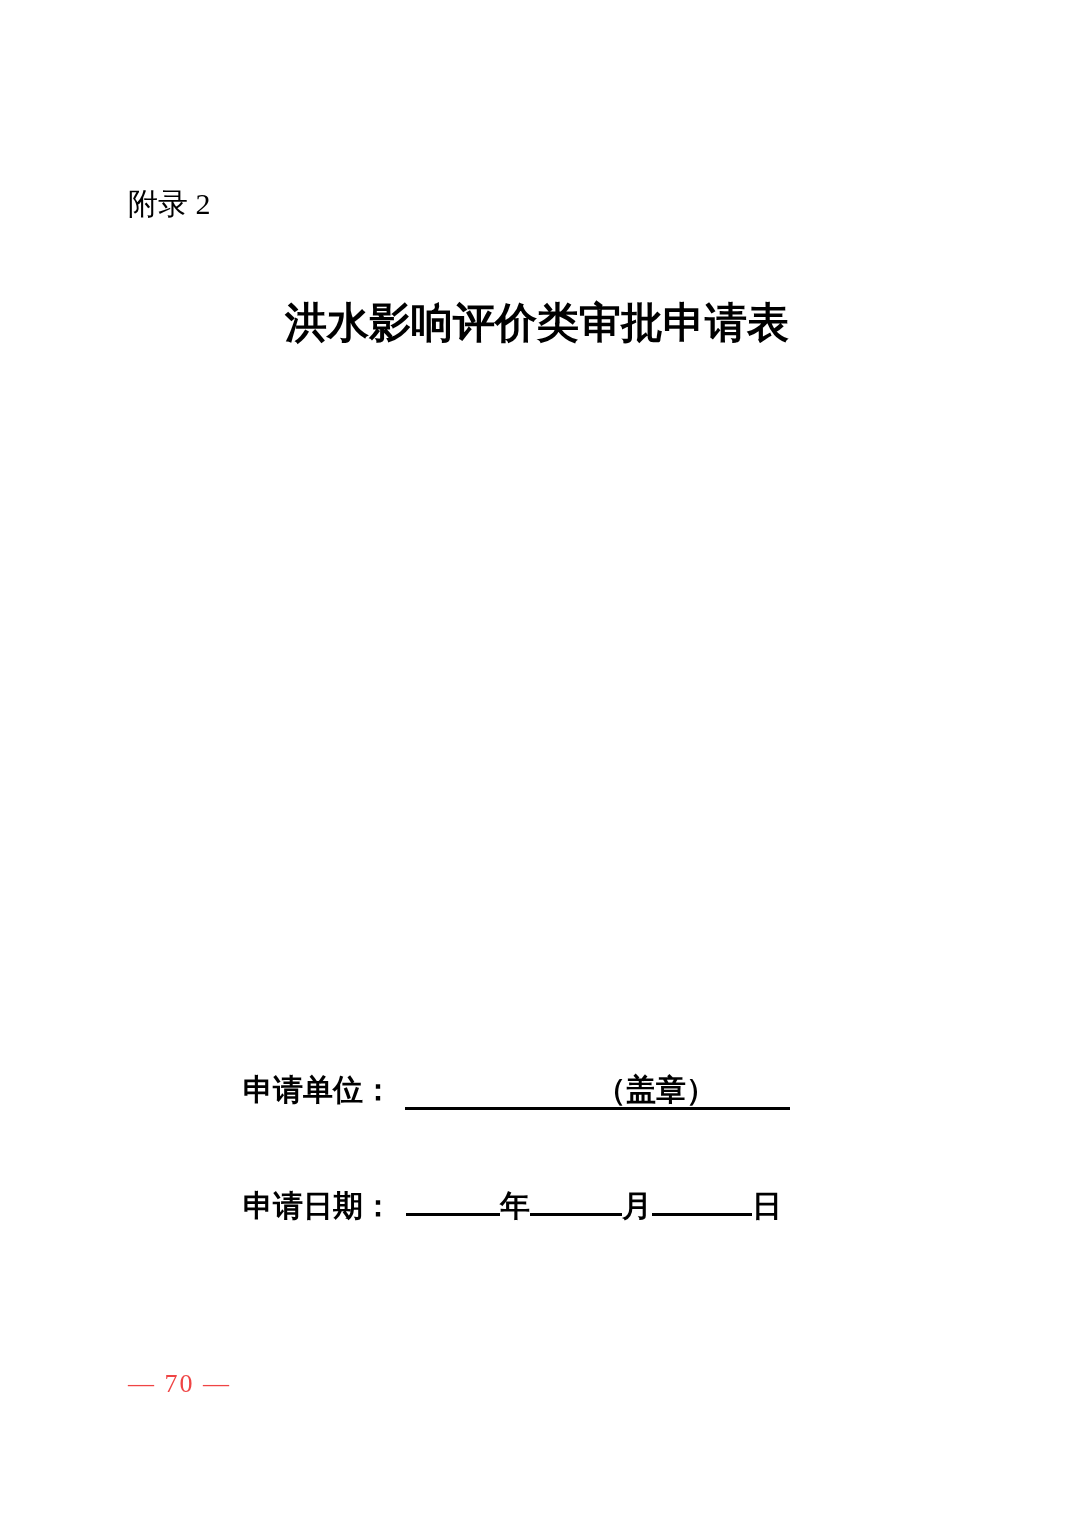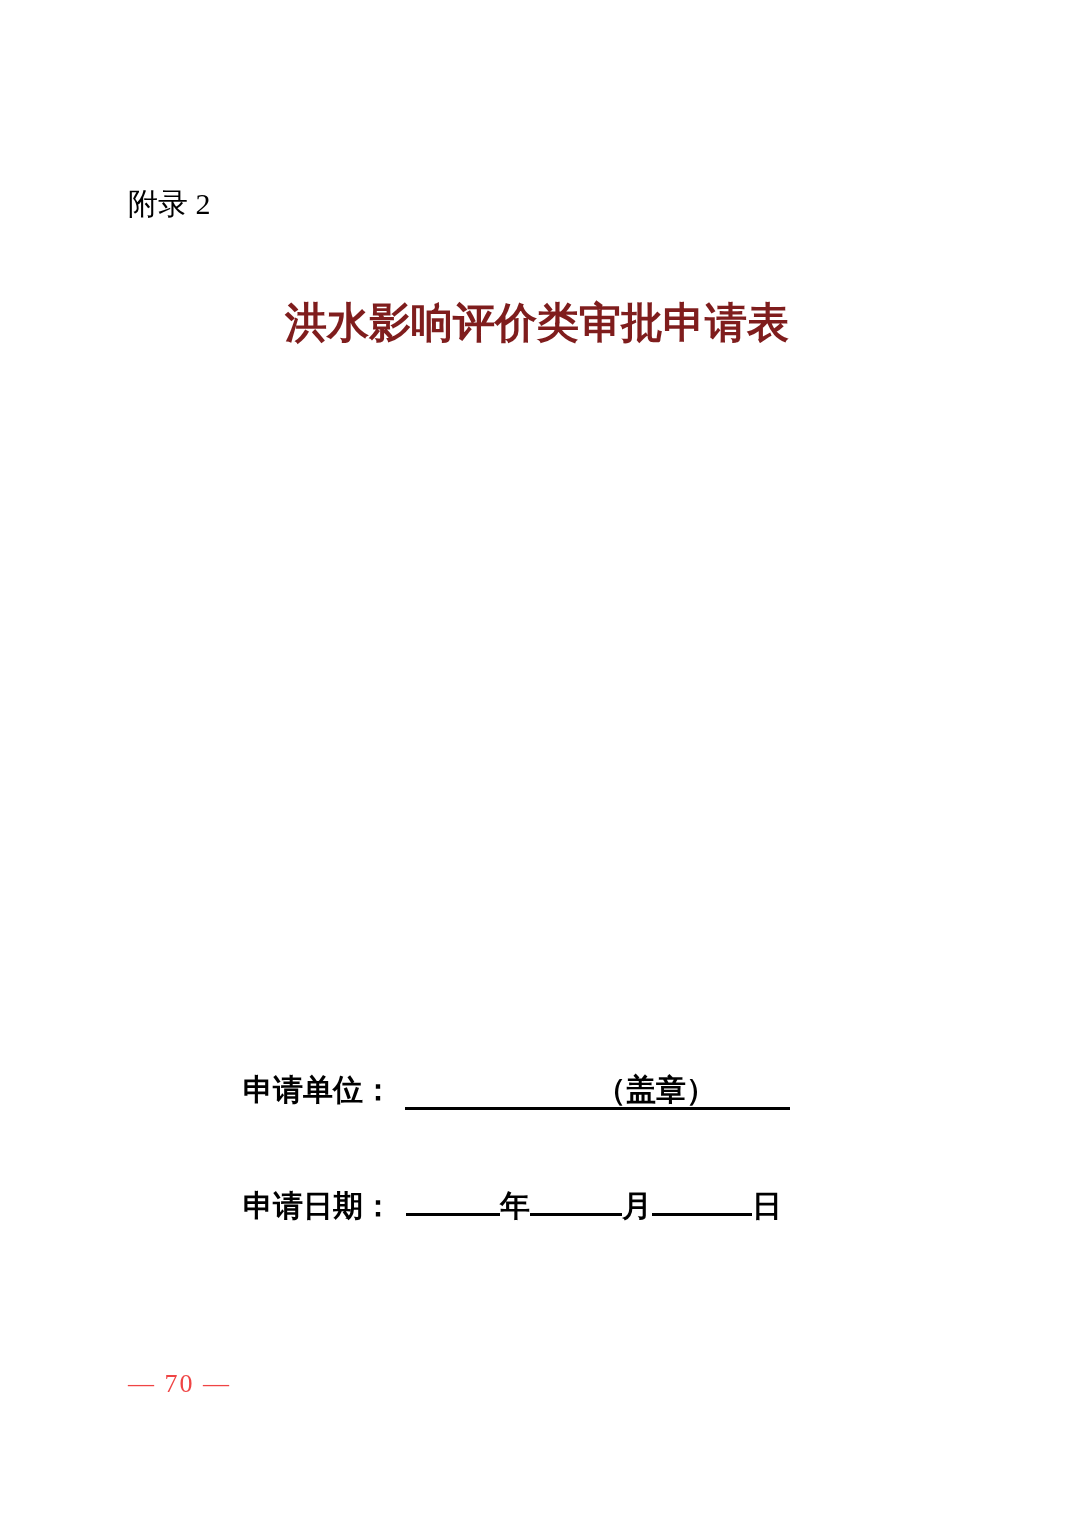--- a/index.html
+++ b/index.html
@@ -29,21 +29,21 @@
     position: absolute;
     left: 0;
     top: 297px;
     width: 100%;
     text-align: center;
     font-family: "Liberation Serif", "DejaVu Serif", serif;
     font-weight: bold;
     font-size: 42px;
     line-height: 52px;
     letter-spacing: 0px;
-    color: #7f1d1d;
+    color: #000000;
   }
   .form-line {
     position: absolute;
     left: 243px;
     font-family: "Liberation Sans", "DejaVu Sans", sans-serif;
     font-weight: bold;
     font-size: 30px;
     line-height: 34px;
     color: #000000;
     white-space: nowrap;

